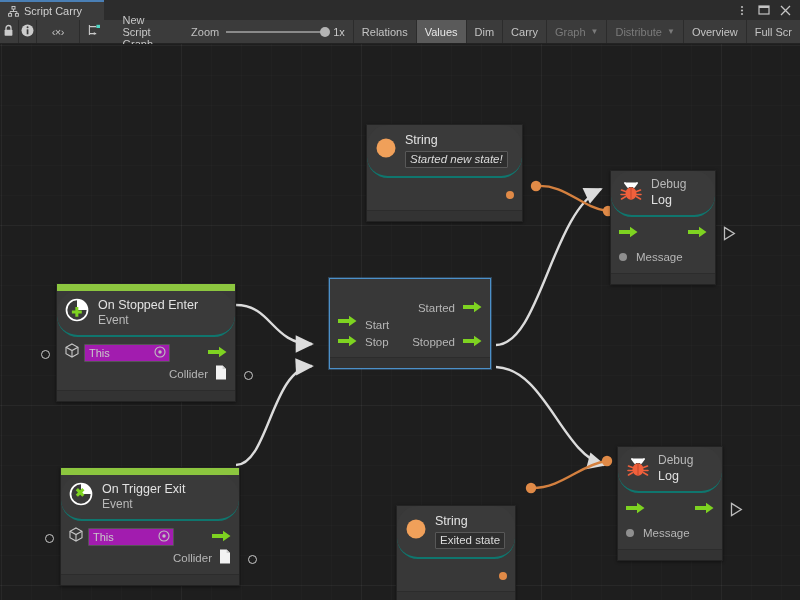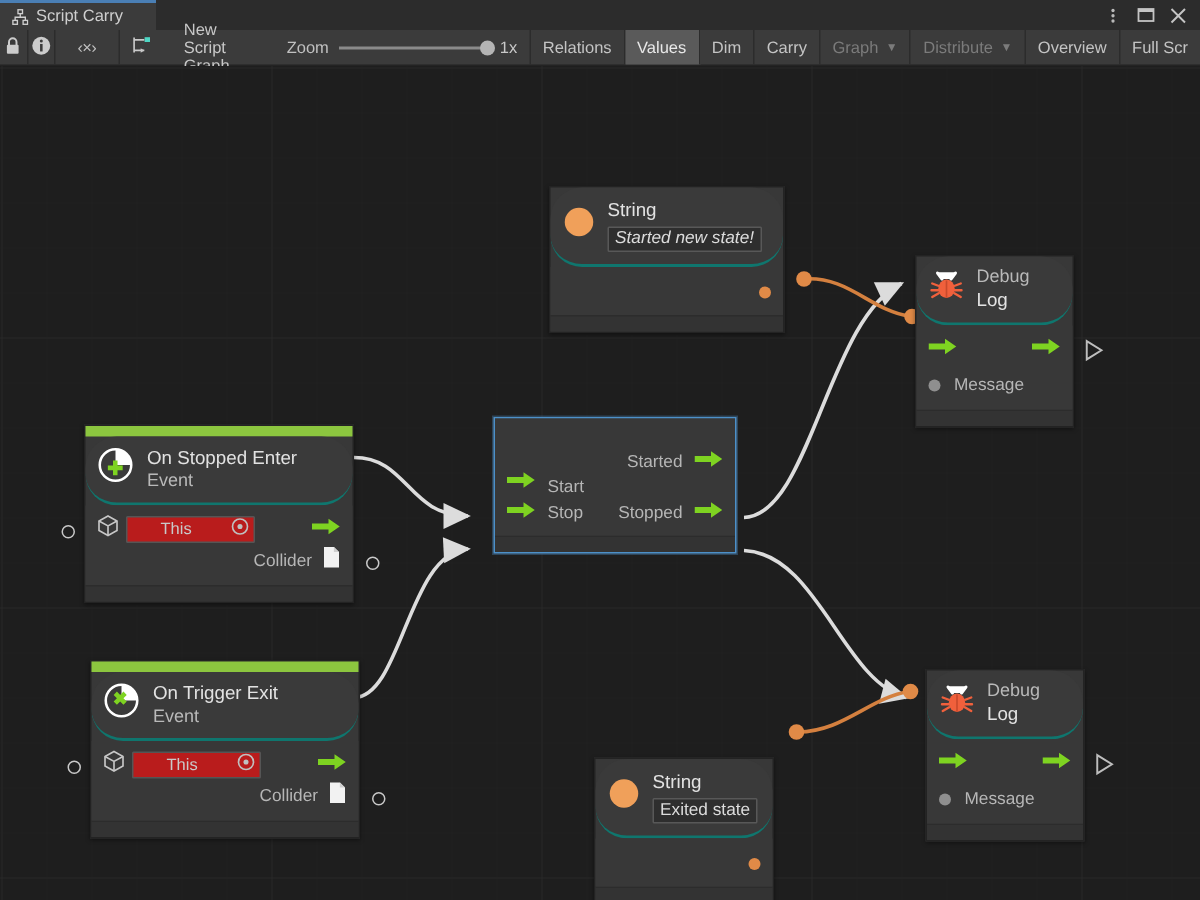--- a/index.html
+++ b/index.html
@@ -116,22 +116,22 @@
 
   .row { display: flex; align-items: center; min-height: 20px; }
   .row-split { display: flex; align-items: center; justify-content: space-between; min-height: 21px; }
   .port-label { font-size: 11.5px; color: #b6b6b6; }
   .arrow-green { display: inline-block; }
   .dot-gray { width: 8px; height: 8px; border-radius: 50%; background: #8f8f8f; display: inline-block; }
   .dot-orange { width: 8px; height: 8px; border-radius: 50%; background: #e08a47; display: inline-block; }
 
   .gfield {
     display: flex; align-items: center; justify-content: space-between;
-    background: #b91c1c; border: 1px solid #555555;
-    height: 18px; width: 86px; padding: 0 3px 0 22px;
+    background: #a21caf; border: 1px solid #555555;
+    height: 18px; width: 86px; padding: 0 3px 0 4px;
     font-size: 11px; color: #c9c9c9; border-radius: 1px;
   }
   .tfield {
     background: #2e2e2e; border: 1px solid #585858;
     height: 17px; padding: 0 4px;
     font-size: 11.5px; color: #dcdcdc; line-height: 15px;
     display: inline-block; white-space: nowrap; border-radius: 1px;
   }
 
   .ext-port { position: absolute; }
@@ -382,21 +382,21 @@
             <path d="M7.6 0.6 V4 H11" fill="#cfcfcf"></path>
           </svg>
         </span>
       </div>
     </div>
     <div class="node-foot"></div>
     <span class="ext-port circle-out" style="left:-16px; top:66px;"></span>
     <span class="ext-port circle-out" style="left:187px; top:87px;"></span>
   </div>
 
-  <div class="node" style="left:60px; top:396px; width:180px;">
+  <div class="node" style="left:60px; top:423px; width:180px;">
     <div class="node-accent"></div>
     <div class="node-head">
       <span>
         <svg width="25" height="25" viewBox="0 0 25 25">
           <path d="M12 12 L12 1.5 A10.5 10.5 0 0 1 22.5 12 z" fill="#ffffff"></path>
           <circle cx="12" cy="12" r="10.5" fill="none" stroke="#ffffff" stroke-width="1.7"></circle>
           <path d="M13.4 14.6 l2.6 -2.6 l2.6 2.6 l2.6 -2.6 l2.6 2.6 l-2.6 2.6 l2.6 2.6 l-2.6 2.6 l-2.6 -2.6 l-2.6 2.6 l-2.6 -2.6 l2.6 -2.6 z" transform="translate(-4.5,-4.0) scale(0.84)" fill="#7ed321"></path>
         </svg>
       </span>
       <div class="node-head-txt">

